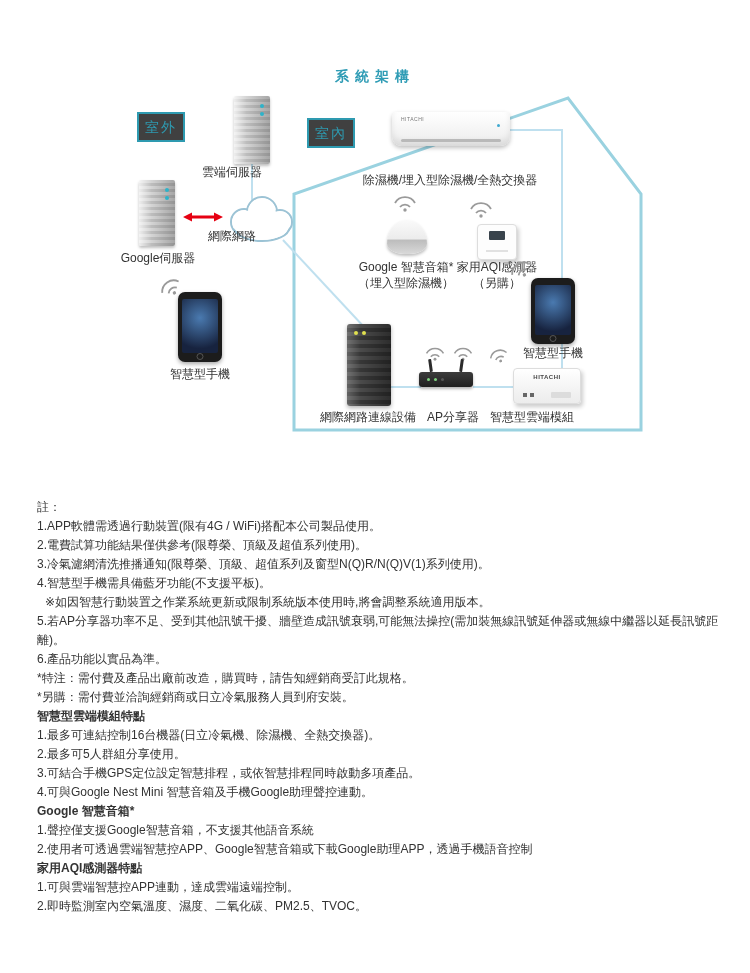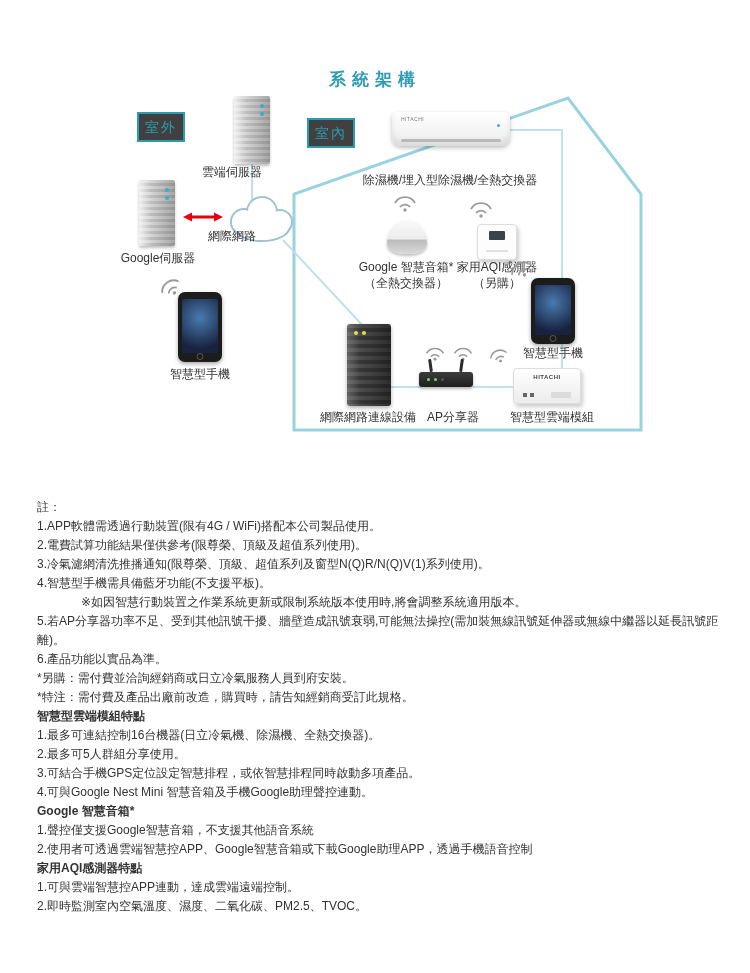--- a/index.html
+++ b/index.html
@@ -2,21 +2,21 @@
 <html><head>
 <meta charset="utf-8">
 <style>
   html,body{margin:0;padding:0;background:#ffffff;}
   body{width:750px;font-family:"Liberation Sans","DejaVu Sans",sans-serif;color:#333;}
   .page{position:relative;width:750px;min-height:973px;background:#fff;overflow:hidden;}
 
   
   .diagram{position:relative;width:750px;height:470px;}
   .title{position:absolute;top:68px;left:0;width:100%;margin:0;text-align:center;
-         font-size:17px;font-weight:600;letter-spacing:6px;color:#2f9cb5;z-index:2;}
+         font-size:14px;font-weight:600;letter-spacing:6px;color:#2f9cb5;z-index:2;}
   .wires{position:absolute;left:0;top:0;width:750px;height:470px;z-index:1;}
   .house{fill:none;stroke:#9ad2e0;stroke-width:3;}
   .wire{fill:none;stroke:#bfe0ef;stroke-width:2;}
 
   .room-box{position:absolute;width:44px;height:26px;line-height:26px;text-align:center;
             background:#404040;border:2px solid #2e9ab0;color:#2e9ab0;font-size:14px;
             letter-spacing:2px;z-index:3;}
 
   .dlabel{position:absolute;font-size:12px;color:#333;text-align:center;line-height:15px;z-index:2;}
 
@@ -83,21 +83,21 @@
   .module .brand{display:block;margin-top:5px;text-align:center;font-size:6px;font-weight:bold;
       color:#444;letter-spacing:.5px;}
   .module .leds{position:absolute;bottom:6px;left:9px;width:4px;height:4px;background:#666;
       box-shadow:7px 0 0 #666;}
   .module .panel{position:absolute;bottom:5px;right:9px;width:20px;height:6px;background:#dcdcdc;border-radius:1px;}
 
   
   .sections{position:relative;padding:28px 8px 8px 37px;}
   .line{font-size:12px;line-height:19px;color:#333;white-space:normal;}
   .line.bold{font-weight:bold;}
-  .line.indent{padding-left:8px;margin-left:36px;}
+  .line.indent{padding-left:8px;}
   .sec{margin:0;}
   .sec + .sec{margin-top:0;}
 </style>
 </head>
 <body>
 
 <div class="page">
 
   <div class="diagram">
 
@@ -160,21 +160,21 @@
 
     <div class="wifi" style="left:392px;top:192px;">
       <svg width="26" height="20" viewBox="0 0 26 20">
         <path d="M3 11 A11.5 11.5 0 0 1 23 11" stroke="#9a9a9a" stroke-width="1.8" fill="none"></path>
         <path d="M8 15 A6.5 6.5 0 0 1 18 15" stroke="#9a9a9a" stroke-width="1.8" fill="none"></path>
         <circle cx="13" cy="18" r="1.7" fill="#9a9a9a"></circle>
       </svg>
     </div>
     <div class="speaker" style="left:387px;top:220px;"></div>
     <div class="dlabel" style="left:343px;top:260px;width:126px;">Google 智慧音箱*</div>
-    <div class="dlabel" style="left:343px;top:276px;width:126px;">（全熱交換器）</div>
+    <div class="dlabel" style="left:343px;top:276px;width:126px;">（埋入型除濕機）</div>
 
     <div class="wifi" style="left:468px;top:198px;">
       <svg width="26" height="20" viewBox="0 0 26 20">
         <path d="M3 11 A11.5 11.5 0 0 1 23 11" stroke="#9a9a9a" stroke-width="1.8" fill="none"></path>
         <path d="M8 15 A6.5 6.5 0 0 1 18 15" stroke="#9a9a9a" stroke-width="1.8" fill="none"></path>
         <circle cx="13" cy="18" r="1.7" fill="#9a9a9a"></circle>
       </svg>
     </div>
     <div class="sensor" style="left:477px;top:224px;">
       <span class="screen"></span>
@@ -239,37 +239,37 @@
         <path d="M3 11 A11.5 11.5 0 0 1 23 11" stroke="#9a9a9a" stroke-width="1.8" fill="none"></path>
         <path d="M8 15 A6.5 6.5 0 0 1 18 15" stroke="#9a9a9a" stroke-width="1.8" fill="none"></path>
         <circle cx="13" cy="18" r="1.7" fill="#9a9a9a"></circle>
       </svg>
     </div>
     <div class="module" style="left:513px;top:368px;">
       <span class="brand">HITACHI</span>
       <span class="leds"></span>
       <span class="panel"></span>
     </div>
-    <div class="dlabel" style="left:498px;top:410px;width:96px;text-align:right;">智慧型雲端模組</div>
+    <div class="dlabel" style="left:484px;top:410px;width:96px;">智慧型雲端模組</div>
 
   </div>
 
   <div class="sections">
 
     <div class="sec">
       <div class="line">註：</div>
       <div class="line">1.APP軟體需透過行動裝置(限有4G / WiFi)搭配本公司製品使用。</div>
       <div class="line">2.電費試算功能結果僅供參考(限尊榮、頂級及超值系列使用)。</div>
       <div class="line">3.冷氣濾網清洗推播通知(限尊榮、頂級、超值系列及窗型N(Q)R/N(Q)V(1)系列使用)。</div>
       <div class="line">4.智慧型手機需具備藍牙功能(不支援平板)。</div>
       <div class="line indent">※如因智慧行動裝置之作業系統更新或限制系統版本使用時,將會調整系統適用版本。</div>
       <div class="line">5.若AP分享器功率不足、受到其他訊號干擾、牆壁造成訊號衰弱,可能無法操控(需加裝無線訊號延伸器或無線中繼器以延長訊號距離)。</div>
       <div class="line">6.產品功能以實品為準。</div>
+      <div class="line">*特注：需付費及產品出廠前改造，購買時，請告知經銷商受訂此規格。</div>
       <div class="line">*另購：需付費並洽詢經銷商或日立冷氣服務人員到府安裝。</div>
-      <div class="line">*特注：需付費及產品出廠前改造，購買時，請告知經銷商受訂此規格。</div>
     </div>
 
     <div class="sec">
       <div class="line bold">智慧型雲端模組特點</div>
       <div class="line">1.最多可連結控制16台機器(日立冷氣機、除濕機、全熱交換器)。</div>
       <div class="line">2.最多可5人群組分享使用。</div>
       <div class="line">3.可結合手機GPS定位設定智慧排程，或依智慧排程同時啟動多項產品。</div>
       <div class="line">4.可與Google Nest Mini 智慧音箱及手機Google助理聲控連動。</div>
     </div>
 

